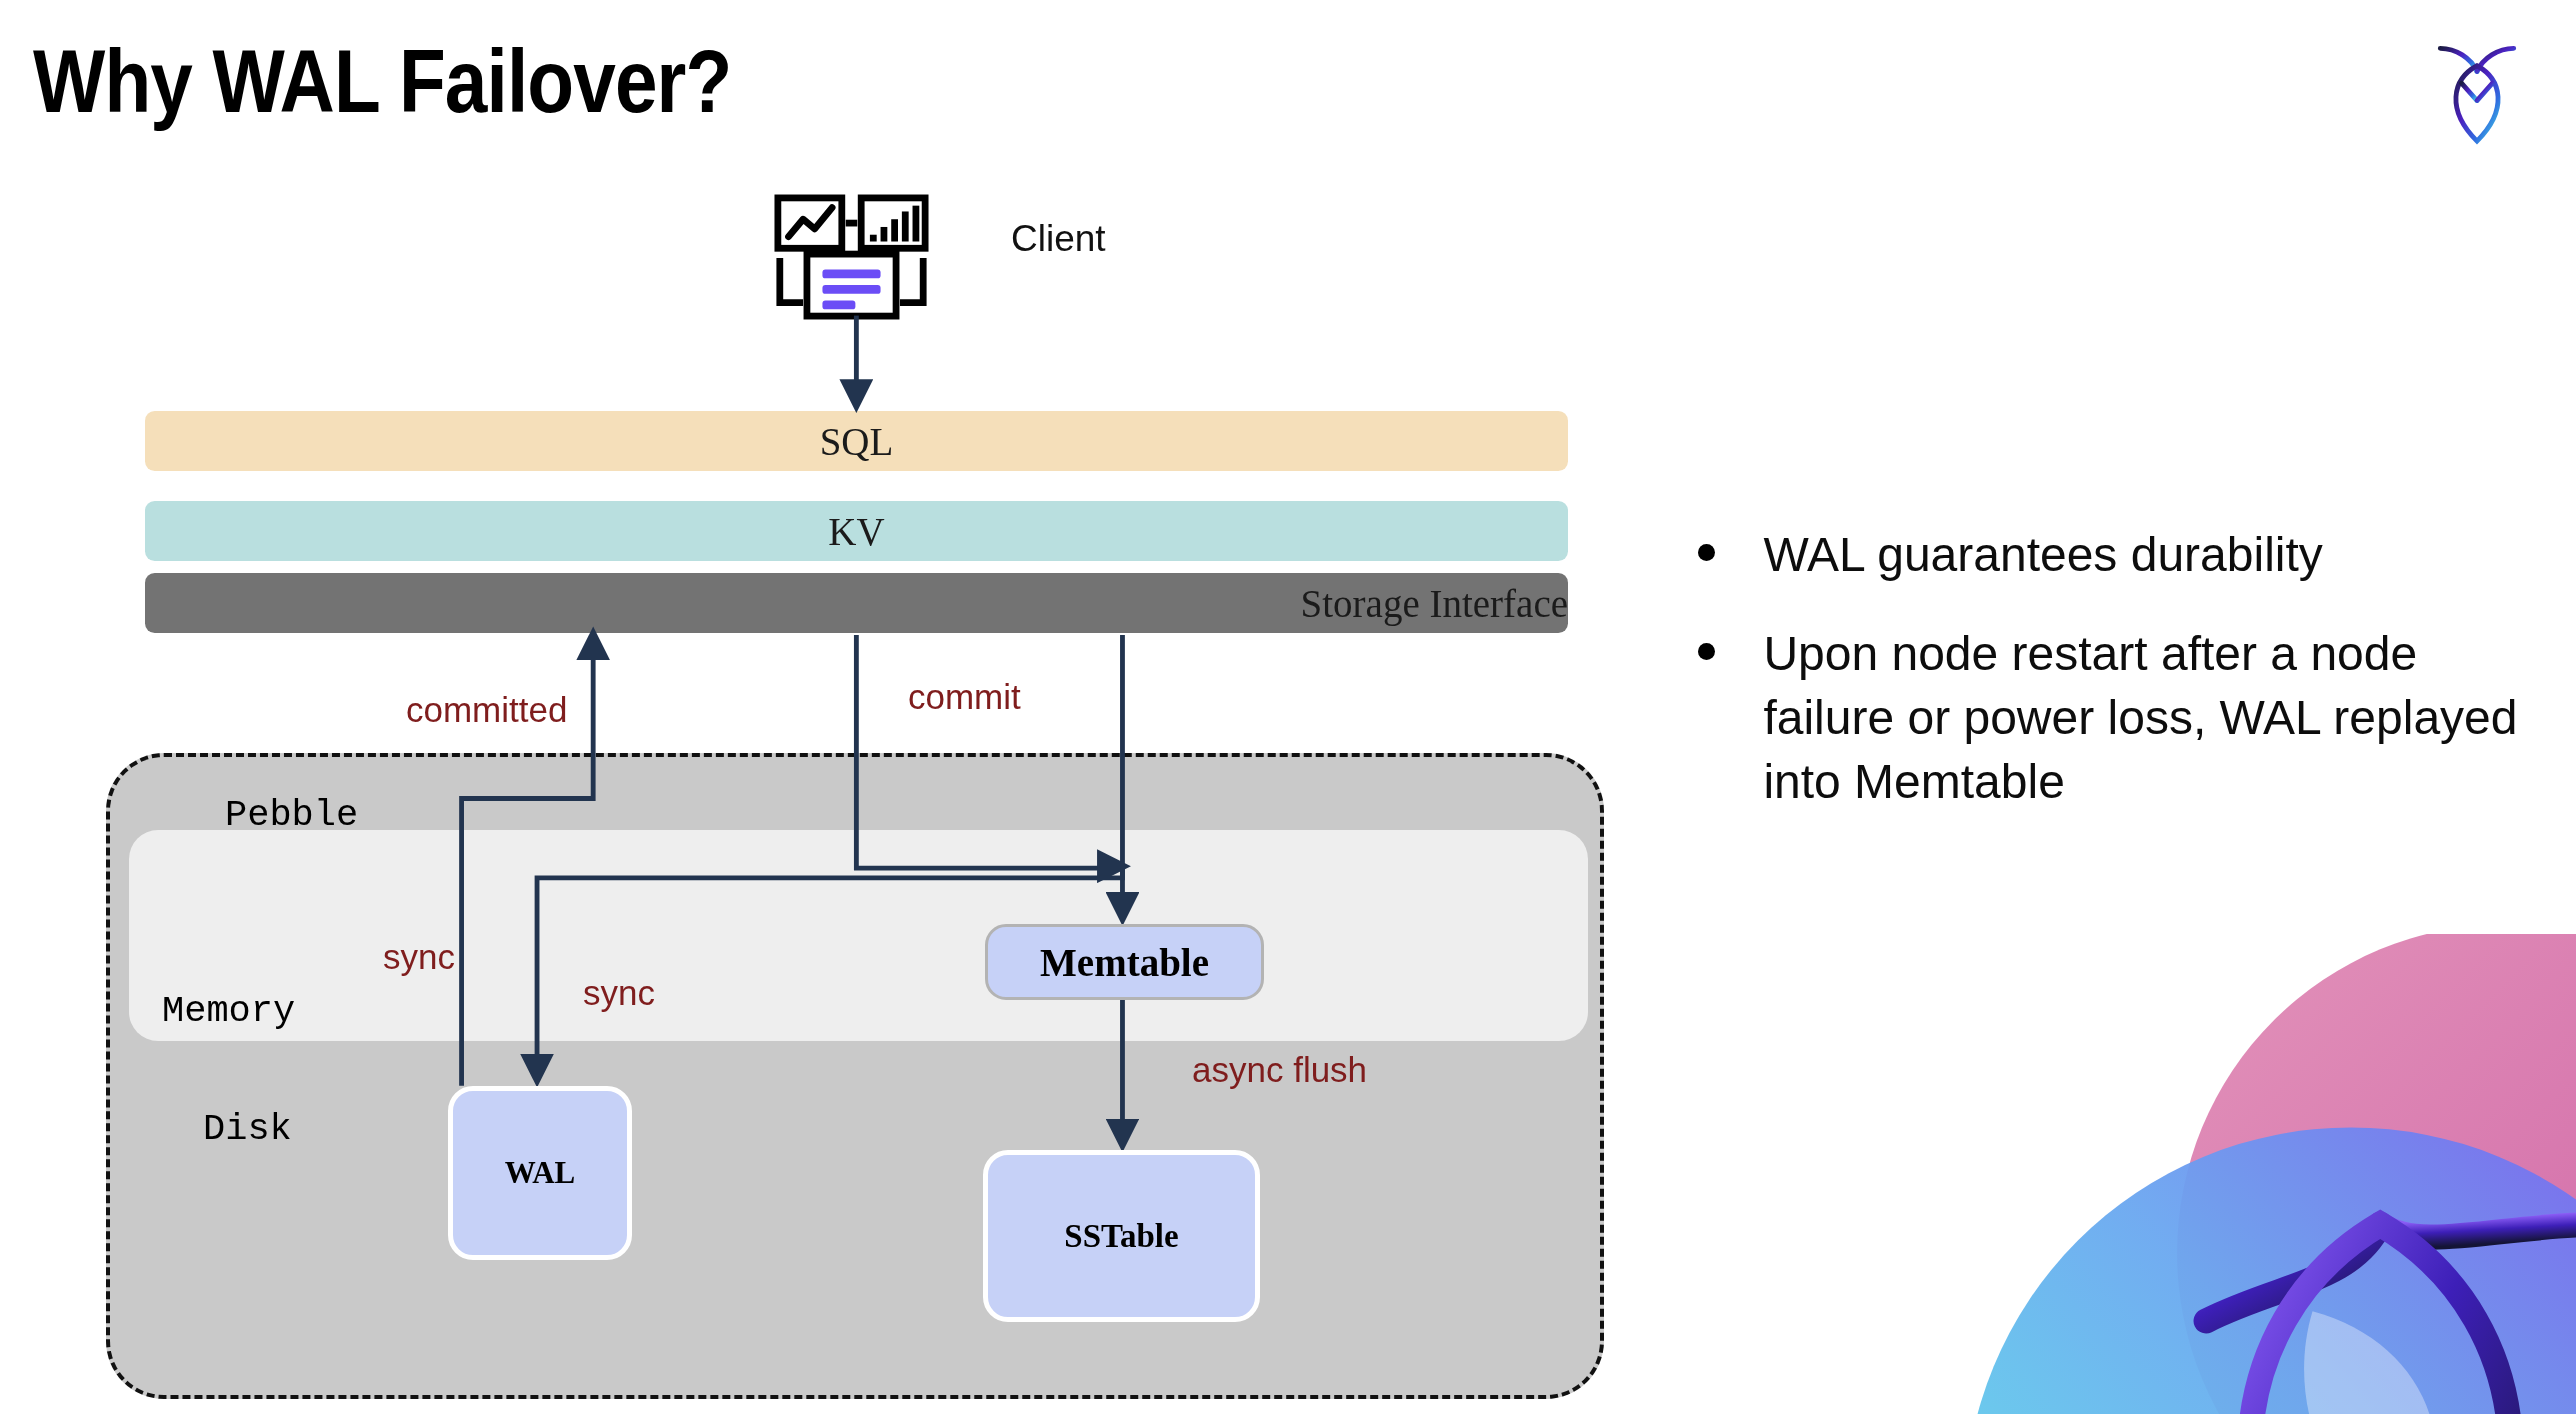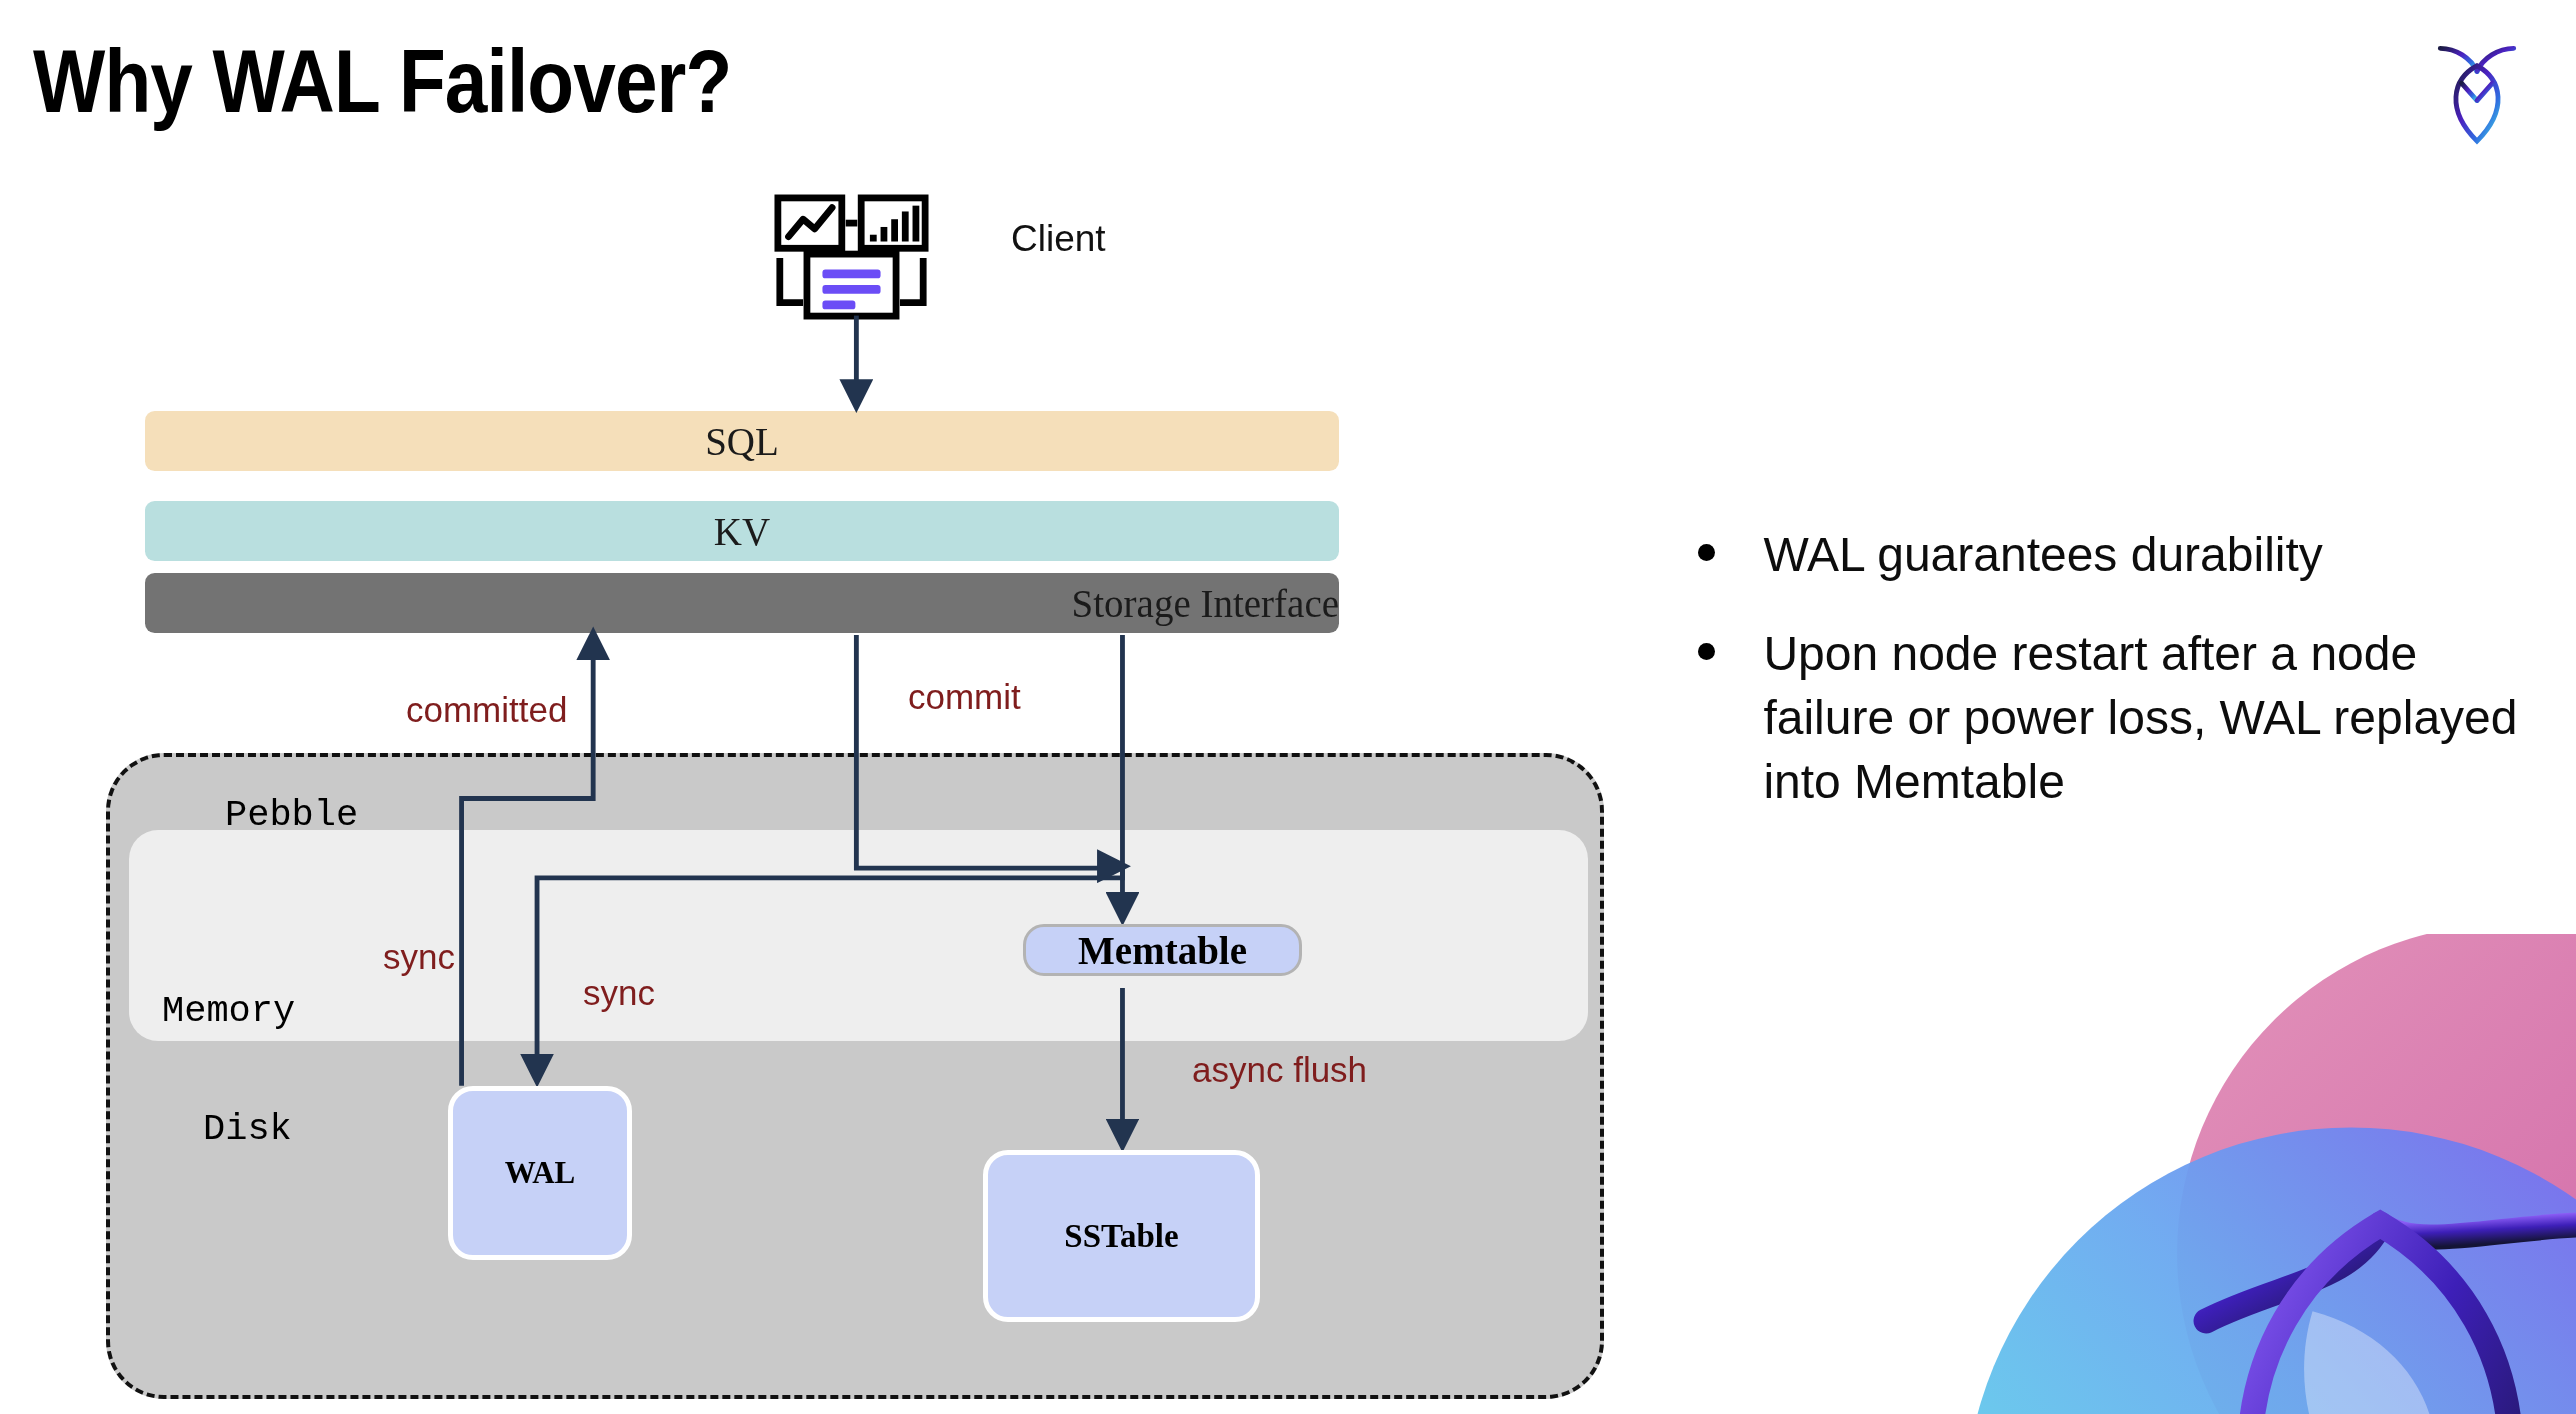--- a/index.html
+++ b/index.html
@@ -36,21 +36,21 @@
 
   
   #client-icon{ position:absolute; left:774px; top:194px; width:155px; height:126px; }
   #client-label{
     position:absolute; left:1011px; top:218px;
     font-size:37px; color:#111; font-family:"Liberation Sans", sans-serif;
   }
 
   
   .layer-bar{
-    position:absolute; left:145px; width:1194px; height:60px;
+    position:absolute; left:145px; width:1423px; height:60px;
     border-radius:9.7px;
     display:flex; align-items:center; justify-content:center;
     font-family:"Liberation Serif", serif;
     font-size:39px; color:#1b1b1b;
   }
   #bar-sql{ top:411px; background:#f5dfba; }
   #bar-kv{ top:501px; background:#b9dfdf; }
   #bar-storage{ top:573px; background:#737373;justify-content:flex-end; }
 
   
@@ -79,22 +79,22 @@
   
   .node-box{
     position:absolute;
     background:#c6d1f7;
     display:flex; align-items:center; justify-content:center;
     font-family:"Liberation Serif", serif;
     font-weight:bold; color:#000;
     border-radius:21px;
   }
   #node-memtable{
-    left:985px; top:924px; width:279px; height:52px;
-    border:3.9px solid #b3b3b3; font-size:39px;margin-left:38px;
+    left:985px; top:924px; width:279px; height:76px;
+    border:3.9px solid #b3b3b3; font-size:39px;
   }
   #node-wal{
     left:448px; top:1086px; width:184px; height:174px;
     border:5.8px solid #ffffff; font-size:31px; border-radius:25px;
   }
   #node-sstable{
     left:983px; top:1150px; width:277px; height:172px;
     border:5.8px solid #ffffff; font-size:33px; border-radius:25px;
   }
 

